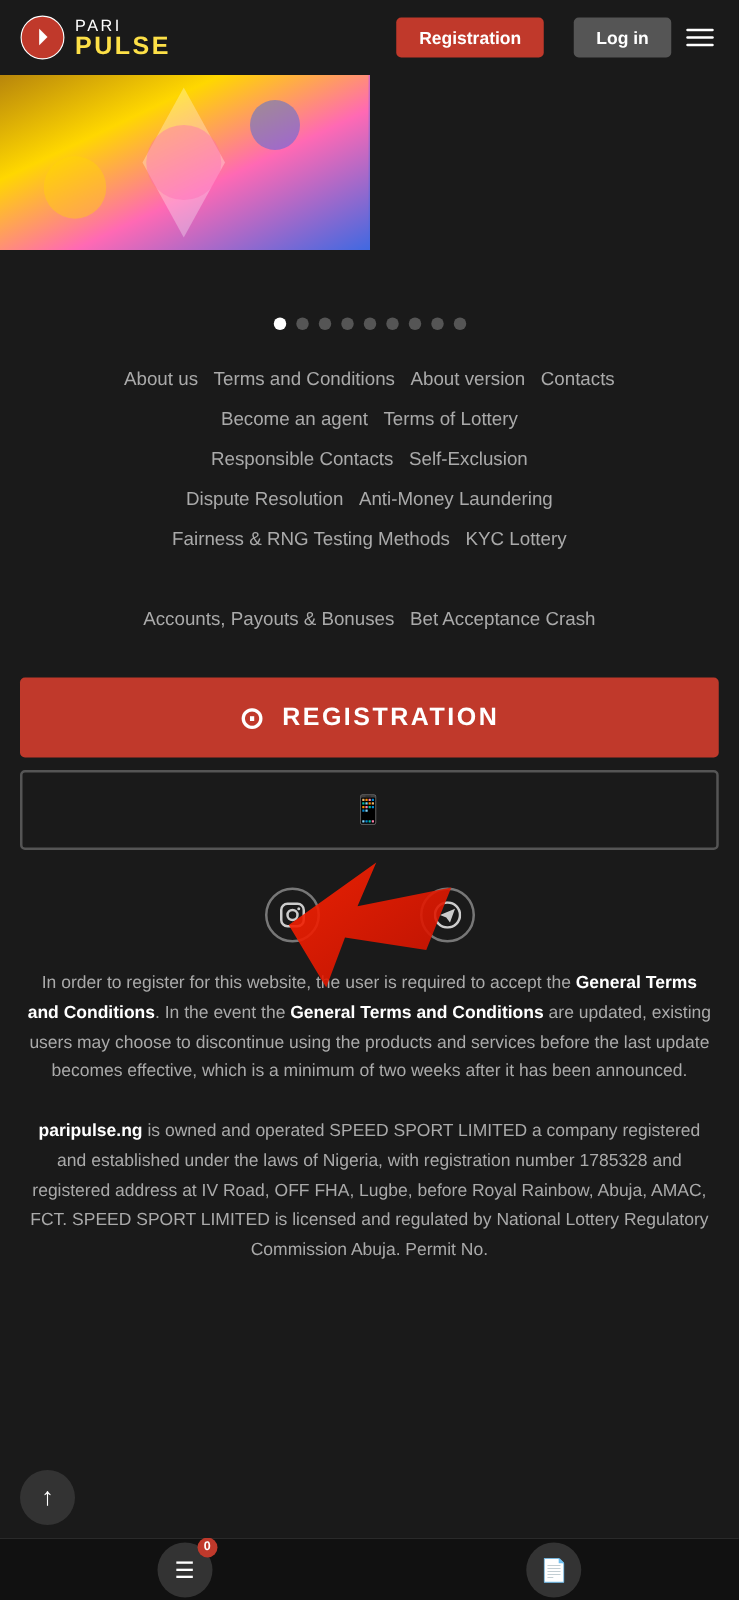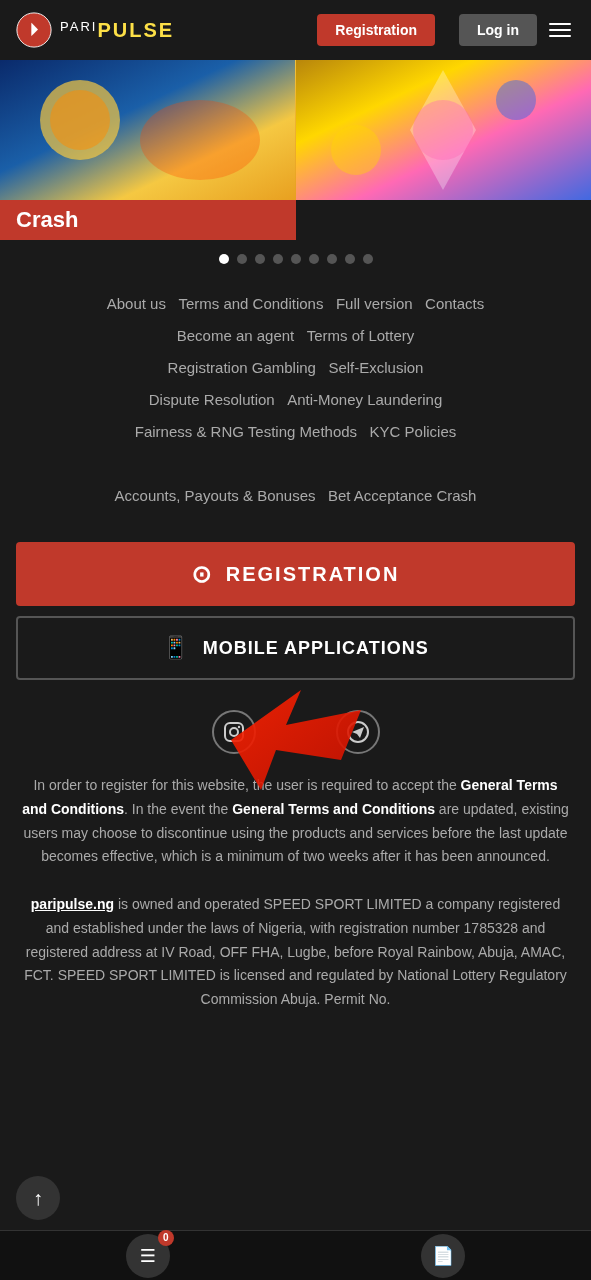--- a/index.html
+++ b/index.html
@@ -26,21 +26,21 @@
       display: flex;
       align-items: center;
       gap: 8px;
     }
     .logo-icon {
       width: 36px;
       height: 36px;
     }
     .logo-text {
       display: flex;
-      flex-direction: row;
+      flex-direction: column;
       line-height: 1;
     }
     .logo-pari {
       color: #fff;
       font-size: 13px;
       font-weight: 400;
       letter-spacing: 2px;
     }
     .logo-pulse {
       color: #fde047;
@@ -237,21 +237,20 @@
       color: #aaa;
       line-height: 1.7;
     }
     .legal-text .bold-link {
       color: #fff;
       font-weight: 700;
     }
     .legal-text .site-name {
       color: #fff;
       font-weight: 700;
-      text-decoration: underline;
     }
 
     
     .bottom-toolbar {
       position: fixed;
       bottom: 0;
       left: 0;
       width: 591px;
       height: 50px;
       background: #111;
@@ -329,42 +328,20 @@
     <button class="btn-menu">
       <span></span>
       <span></span>
       <span></span>
     </button>
   </div>
 </header>
 
 <div class="game-cards-area">
   <div class="game-card">
-    <div class="game-card-bg game-card-crash-bg">
-
-      <svg width="295" height="140" viewBox="0 0 295 140">
-        <defs>
-          <linearGradient id="crashGrad" x1="0%" y1="0%" x2="100%" y2="100%">
-            <stop offset="0%" style="stop-color:#0a2a6b"></stop>
-            <stop offset="40%" style="stop-color:#1a5fa8"></stop>
-            <stop offset="70%" style="stop-color:#f5c842"></stop>
-            <stop offset="100%" style="stop-color:#e8a020"></stop>
-          </linearGradient>
-        </defs>
-        <rect width="295" height="140" fill="url(#crashGrad)"></rect>
-        <circle cx="80" cy="60" r="40" fill="#f5c842" opacity="0.7"></circle>
-        <circle cx="80" cy="60" r="30" fill="#ff8c00" opacity="0.5"></circle>
-        <ellipse cx="200" cy="80" rx="60" ry="40" fill="#ff4500" opacity="0.3"></ellipse>
-      </svg>
-    </div>
-    <div class="game-card-label">
-      <span>Crash</span>
-    </div>
-  </div>
-  <div class="game-card">
     <div class="game-card-bg game-card-crystal-bg">
       <svg width="295" height="140" viewBox="0 0 295 140">
         <defs>
           <linearGradient id="crystalGrad" x1="0%" y1="0%" x2="100%" y2="100%">
             <stop offset="0%" style="stop-color:#b8860b"></stop>
             <stop offset="30%" style="stop-color:#ffd700"></stop>
             <stop offset="60%" style="stop-color:#ff69b4"></stop>
             <stop offset="100%" style="stop-color:#4169e1"></stop>
           </linearGradient>
         </defs>
@@ -386,48 +363,47 @@
   <div class="dot"></div>
   <div class="dot"></div>
   <div class="dot"></div>
   <div class="dot"></div>
   <div class="dot"></div>
 </div>
 
 <div class="footer-links">
   <a href="#">About us</a>
   <a href="#">Terms and Conditions</a>
-  <a href="#">Full version</a>
+  <a href="#">About version</a>
   <a href="#">Contacts</a>
   <br>
   <a href="#">Become an agent</a>
   <a href="#">Terms of Lottery</a>
   <br>
-  <a href="#">Registration Gambling</a>
+  <a href="#">Responsible Contacts</a>
   <a href="#">Self-Exclusion</a>
   <br>
   <a href="#">Dispute Resolution</a>
   <a href="#">Anti-Money Laundering</a>
   <br>
   <a href="#">Fairness &amp; RNG Testing Methods</a>
-  <a href="#">KYC Policies</a>
+  <a href="#">KYC Lottery</a>
   <br>
   <br>
   <a href="#">Accounts, Payouts &amp; Bonuses</a>
   <a href="#">Bet Acceptance Crash</a>
 </div>
 
 <button class="reg-btn-large">
   <span class="arrow-icon">⊙</span>
   <span>REGISTRATION</span>
 </button>
 
 <button class="mobile-apps-btn">
   <span class="phone-icon">📱</span>
-  <span>MOBILE APPLICATIONS</span>
 </button>
 
 <div style="position: relative;">
   <div class="social-icons">
     <div class="social-icon">
       <svg width="22" height="22" viewBox="0 0 22 22" fill="none">
         <rect x="2" y="2" width="18" height="18" rx="5" stroke="#ccc" stroke-width="2"></rect>
         <circle cx="11" cy="11" r="4" stroke="#ccc" stroke-width="2"></circle>
         <circle cx="16" cy="6" r="1.2" fill="#ccc"></circle>
       </svg>

